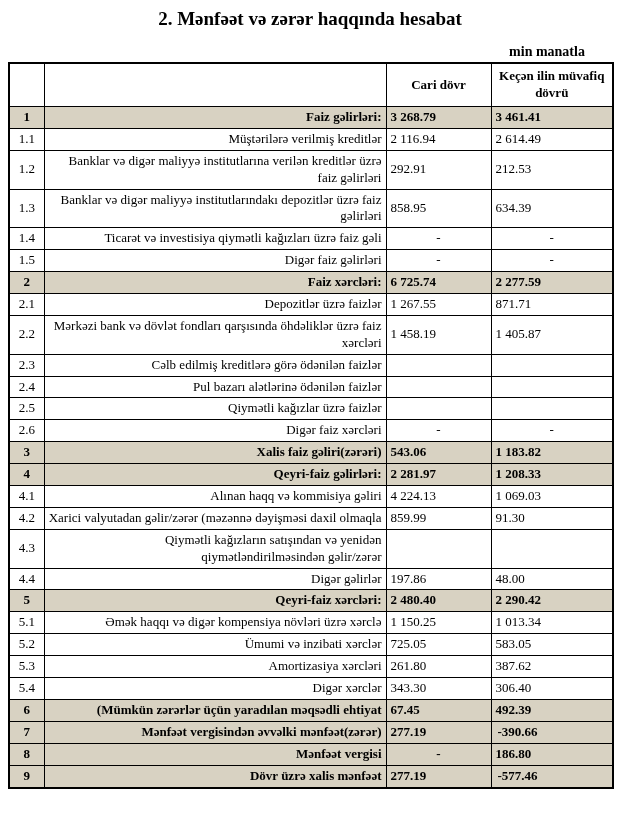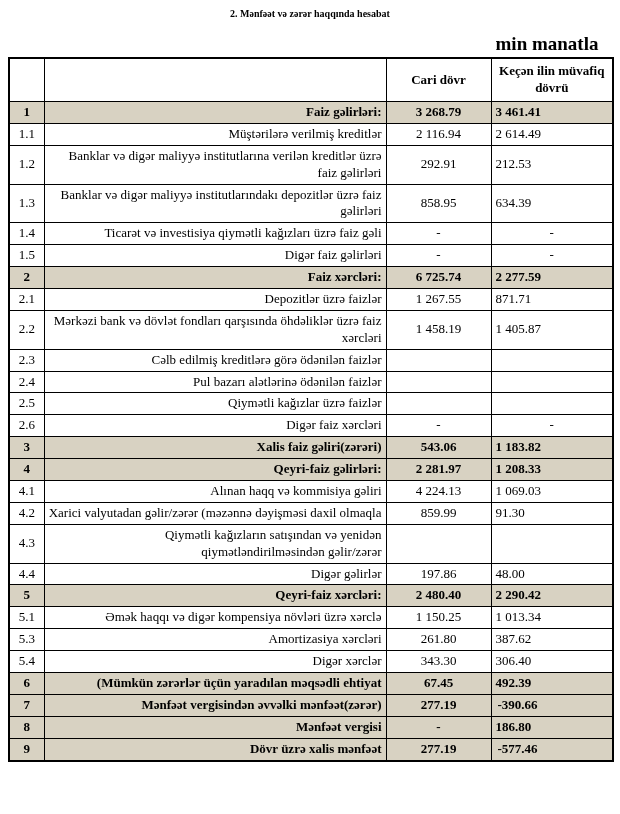--- a/index.html
+++ b/index.html
@@ -12,29 +12,29 @@
   .page {
     width: 620px;
     height: 814px;
     box-sizing: border-box;
     padding-top: 8px;
     background: #ffffff;
   }
   .title {
     text-align: center;
     font-weight: bold;
-    font-size: 10px;
+    font-size: 19px;
     margin: 0 0 14px 0;
   }
   .unit-note {
     width: 122px;
     margin-left: 486px;
     text-align: center;
     font-weight: bold;
-    font-size: 19px;
+    font-size: 14px;
     margin-bottom: 2px;
   }
   table.pnl {
     border-collapse: collapse;
     table-layout: fixed;
     width: 604px;
     margin-left: 8px;
     border: 2px solid #000000;
     font-size: 13px;
   }
@@ -49,21 +49,21 @@
     text-align: center;
     font-weight: bold;
     height: 38px;
   }
   tr.section td {
     background: #d8d2c2;
     font-weight: bold;
   }
   td.c-num { text-align: center; padding: 2px 1px; }
   td.c-label { text-align: right; padding-left: 5px; }
-  td.c-cur { text-align: center; padding-right: 24px; }
+  td.c-cur { text-align: left; padding-right: 24px; }
   td.c-prev { padding-right: 32px; }
   td.dash { text-align: center; padding-right: 4px; }
   td .sign { float: left; padding-left: 2px; }
 </style>
 </head>
 <body>
 
 <div class="page">
   <div class="title">2. Mənfəət və zərər haqqında hesabat</div>
   <div class="unit-note">min manatla</div>
@@ -204,20 +204,26 @@
           <td class="c-cur"><span>2 480.40</span></td>
           <td class="c-prev"><span>2 290.42</span></td>
         </tr>
         <tr>
           <td class="c-num">5.1</td>
           <td class="c-label">Əmək haqqı və digər kompensiya növləri üzrə xərclə</td>
           <td class="c-cur"><span>1 150.25</span></td>
           <td class="c-prev"><span>1 013.34</span></td>
         </tr>
         <tr>
+          <td class="c-num">5.2</td>
+          <td class="c-label">Ümumi və inzibati xərclər</td>
+          <td class="c-cur"><span>725.05</span></td>
+          <td class="c-prev"><span>583.05</span></td>
+        </tr>
+        <tr>
           <td class="c-num">5.3</td>
           <td class="c-label">Amortizasiya xərcləri</td>
           <td class="c-cur"><span>261.80</span></td>
           <td class="c-prev"><span>387.62</span></td>
         </tr>
         <tr>
           <td class="c-num">5.4</td>
           <td class="c-label">Digər xərclər</td>
           <td class="c-cur"><span>343.30</span></td>
           <td class="c-prev"><span>306.40</span></td>

